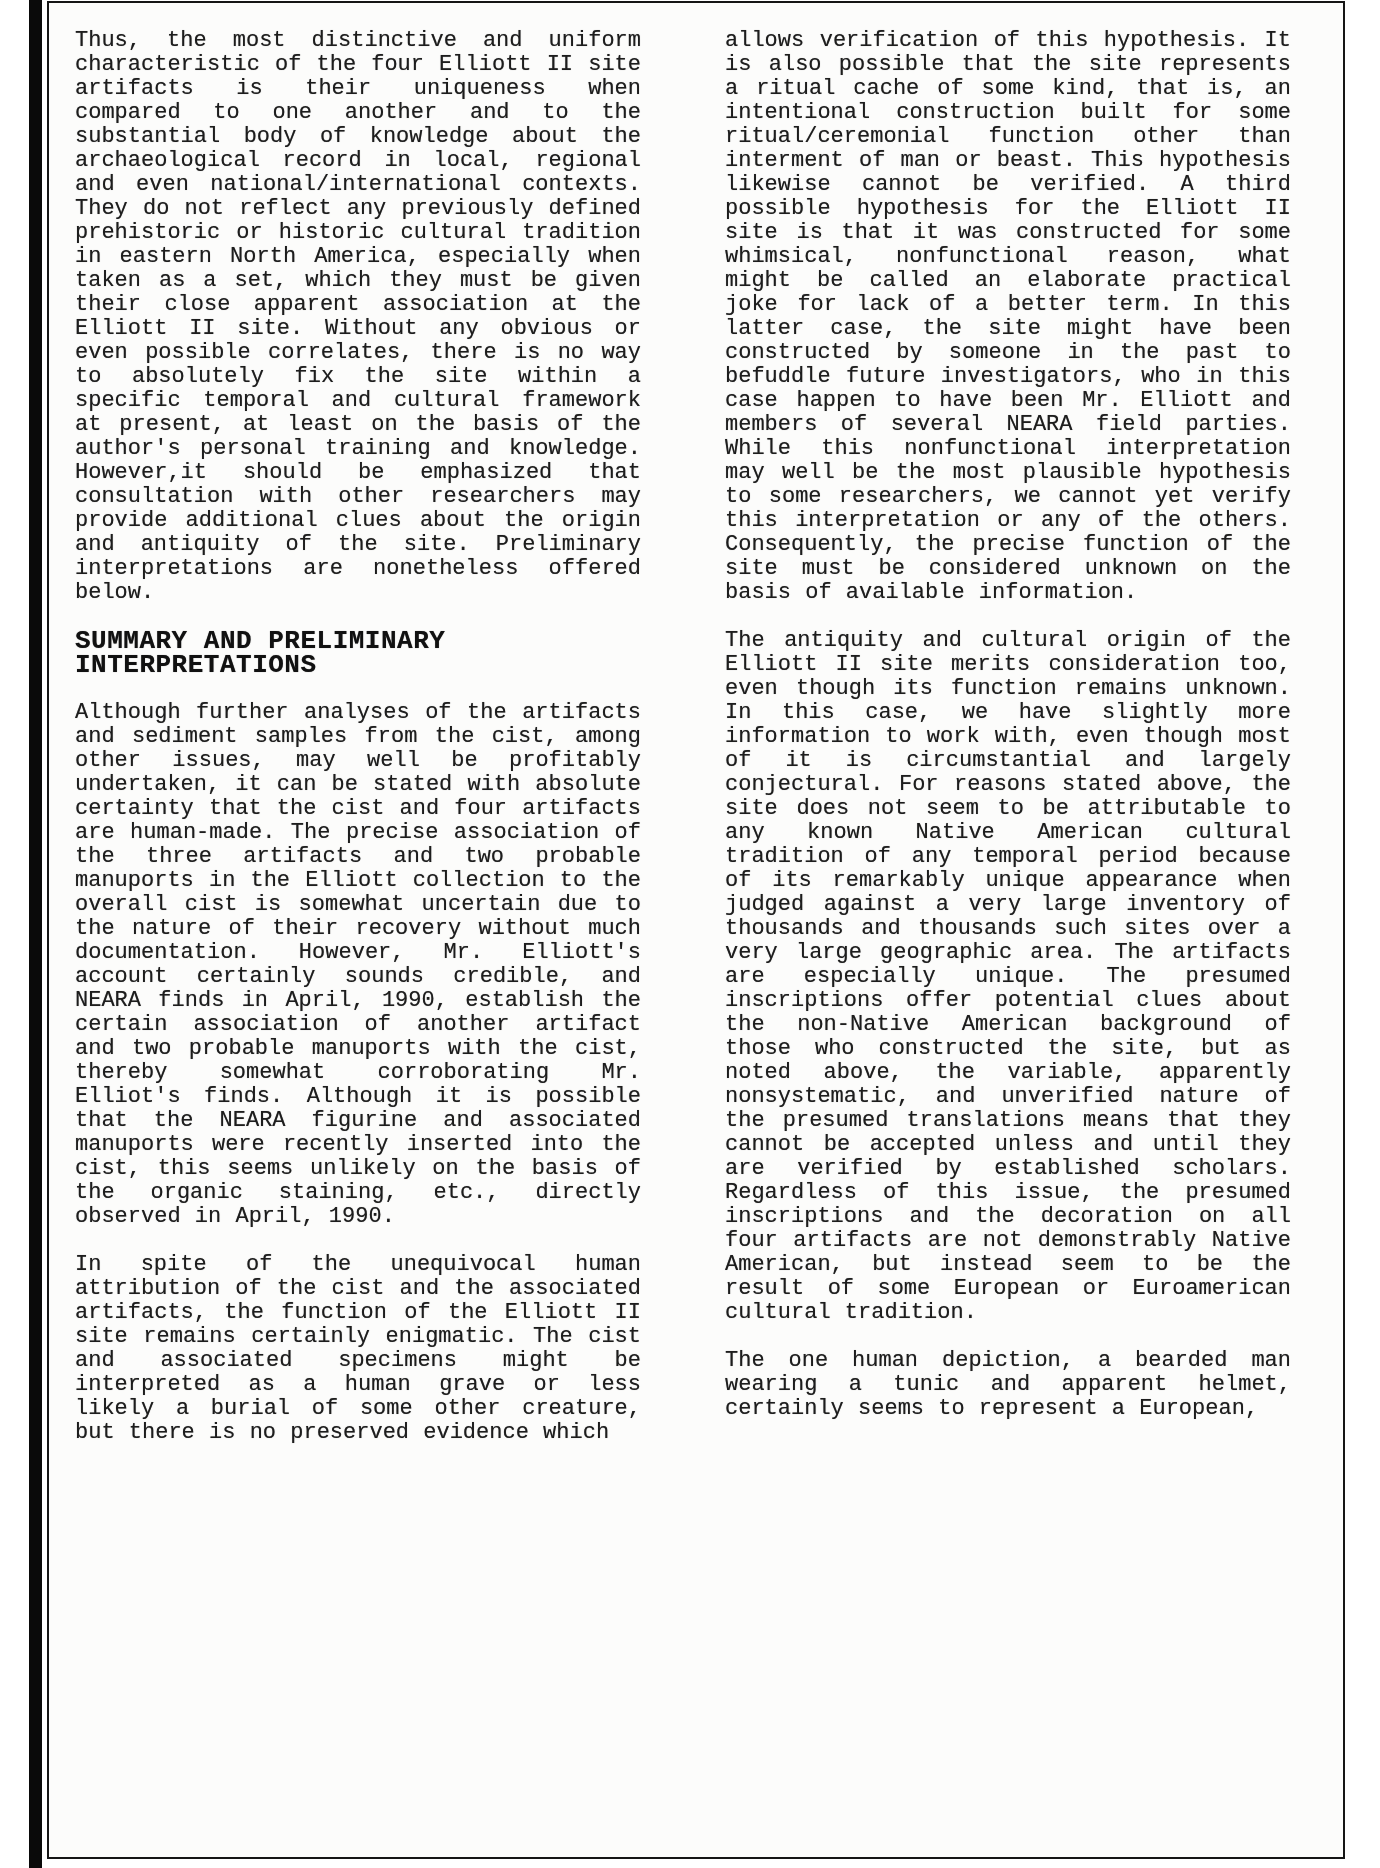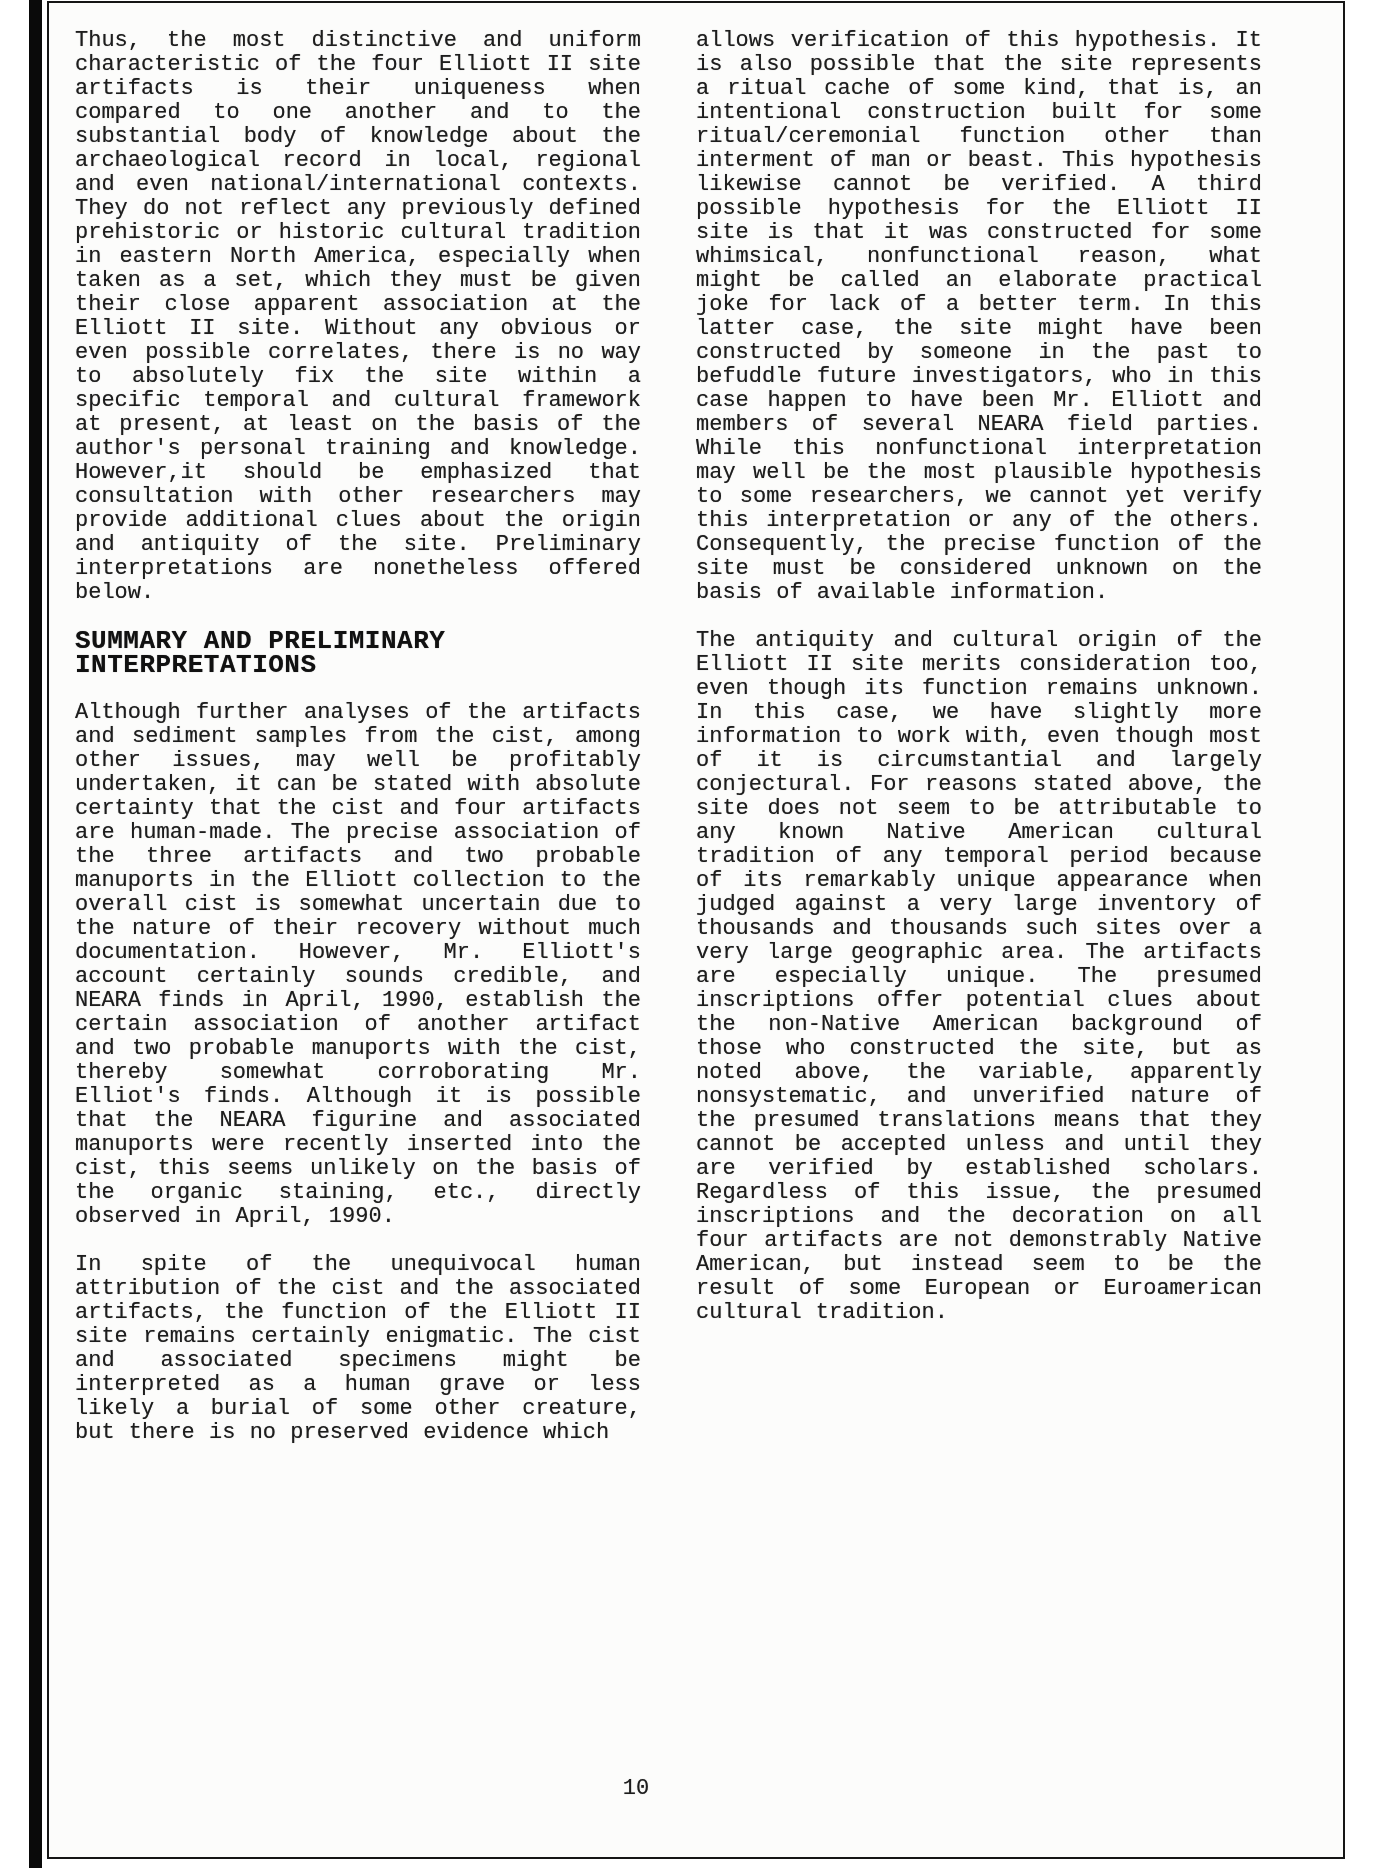--- a/index.html
+++ b/index.html
@@ -29,21 +29,21 @@
     left: 47px;
     top: 1px;
     width: 1298px;
     height: 1858px;
     border: 2px solid #151515;
     background: #fcfcfb;
     box-sizing: border-box;
   }
   .columns {
     display: flex;
-    gap: 55px;
+    gap: 84px;
     padding: 26px 20px 0 26px;
   }
   .column {
     width: 566px;
     flex: 0 0 566px;
   }
   .column p {
     margin: 0 0 24px 0;
     font-size: 22px;
     line-height: 24px;
@@ -81,16 +81,16 @@
   <div class="columns">
     <div class="column">
       <p>Thus, the most distinctive and uniform characteristic of the four Elliott II site artifacts is their uniqueness when compared to one another and to the substantial body of knowledge about the archaeological record in local, regional and even national/international contexts. They do not reflect any previously defined prehistoric or historic cultural tradition in eastern North America, especially when taken as a set, which they must be given their close apparent association at the Elliott II site. Without any obvious or even possible correlates, there is no way to absolutely fix the site within a specific temporal and cultural framework at present, at least on the basis of the author's personal training and knowledge. However,it should be emphasized that consultation with other researchers may provide additional clues about the origin and antiquity of the site. Preliminary interpretations are nonetheless offered below.</p>
       <h2>SUMMARY AND PRELIMINARY INTERPRETATIONS</h2>
       <p>Although further analyses of the artifacts and sediment samples from the cist, among other issues, may well be profitably undertaken, it can be stated with absolute certainty that the cist and four artifacts are human-made. The precise association of the three artifacts and two probable manuports in the Elliott collection to the overall cist is somewhat uncertain due to the nature of their recovery without much documentation. However, Mr. Elliott's account certainly sounds credible, and NEARA finds in April, 1990, establish the certain association of another artifact and two probable manuports with the cist, thereby somewhat corroborating Mr. Elliot's finds. Although it is possible that the NEARA figurine and associated manuports were recently inserted into the cist, this seems unlikely on the basis of the organic staining, etc., directly observed in April, 1990.</p>
       <p>In spite of the unequivocal human attribution of the cist and the associated artifacts, the function of the Elliott II site remains certainly enigmatic. The cist and associated specimens might be interpreted as a human grave or less likely a burial of some other creature, but there is no preserved evidence which</p>
     </div>
     <div class="column">
       <p>allows verification of this hypothesis. It is also possible that the site represents a ritual cache of some kind, that is, an intentional construction built for some ritual/ceremonial function other than interment of man or beast. This hypothesis likewise cannot be verified. A third possible hypothesis for the Elliott II site is that it was constructed for some whimsical, nonfunctional reason, what might be called an elaborate practical joke for lack of a better term. In this latter case, the site might have been constructed by someone in the past to befuddle future investigators, who in this case happen to have been Mr. Elliott and members of several NEARA field parties. While this nonfunctional interpretation may well be the most plausible hypothesis to some researchers, we cannot yet verify this interpretation or any of the others. Consequently, the precise function of the site must be considered unknown on the basis of available information.</p>
       <p>The antiquity and cultural origin of the Elliott II site merits consideration too, even though its function remains unknown. In this case, we have slightly more information to work with, even though most of it is circumstantial and largely conjectural. For reasons stated above, the site does not seem to be attributable to any known Native American cultural tradition of any temporal period because of its remarkably unique appearance when judged against a very large inventory of thousands and thousands such sites over a very large geographic area. The artifacts are especially unique. The presumed inscriptions offer potential clues about the non-Native American background of those who constructed the site, but as noted above, the variable, apparently nonsystematic, and unverified nature of the presumed translations means that they cannot be accepted unless and until they are verified by established scholars. Regardless of this issue, the presumed inscriptions and the decoration on all four artifacts are not demonstrably Native American, but instead seem to be the result of some European or Euroamerican cultural tradition.</p>
+      <p>The one human depiction, a bearded man wearing a tunic and apparent helmet, certainly seems to represent a European,</p>
     </div>
   </div>
-  <div class="page-number">10</div>
 </div>
 
 </body></html>

